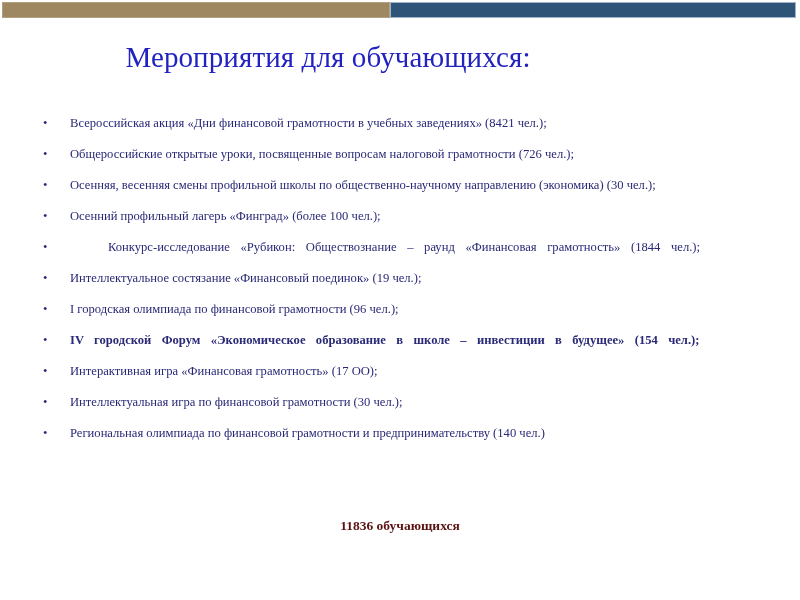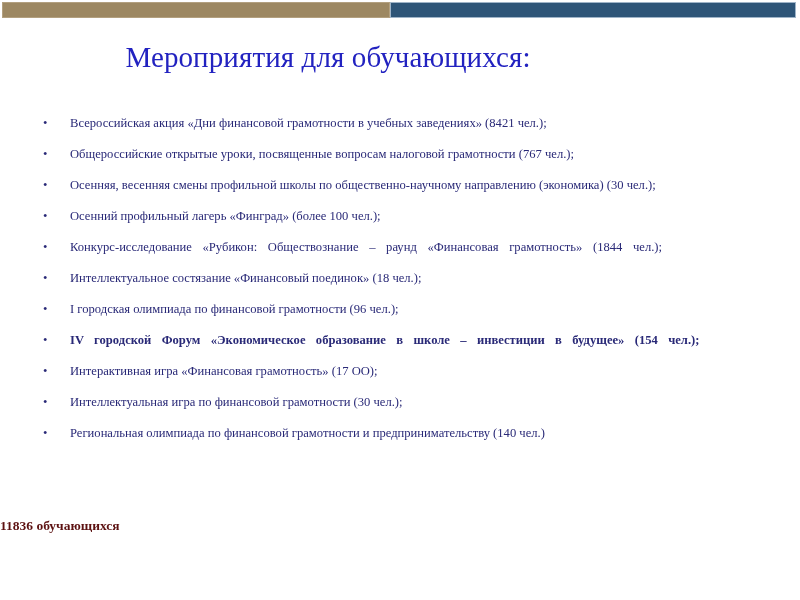--- a/index.html
+++ b/index.html
@@ -80,33 +80,34 @@
   }
   .bullet-item .txt {
     display: block;
   }
   .bullet-item.justified .txt {
     text-align: justify;
     text-align-last: left;
   }
   .bullet-item.wide-gap .txt {
     word-spacing: 7.5px;
+    margin-left: 38px;
   }
   .bullet-item.wide-gap2 .txt {
     word-spacing: 7.2px;
     font-weight: bold;
   }
 
   
   .footer-total {
     position: absolute;
     top: 518px;
     left: 0;
     width: 800px;
-    text-align: left;
+    text-align: center;
     color: #5c1111;
     font-weight: bold;
     font-size: 13.5px;
     font-family: "Liberation Serif", "DejaVu Serif", serif;
   }
 </style>
 </head>
 <body>
 
 <div class="top-banner">
@@ -118,41 +119,41 @@
 
 <div class="bullet-list">
 
   <div class="bullet-item">
     <span class="dot">•</span>
     <span class="txt">Всероссийская акция «Дни финансовой грамотности в учебных заведениях» (8421 чел.);</span>
   </div>
 
   <div class="bullet-item">
     <span class="dot">•</span>
-    <span class="txt">Общероссийские открытые уроки, посвященные вопросам налоговой грамотности (767 чел.);</span>
+    <span class="txt">Общероссийские открытые уроки, посвященные вопросам налоговой грамотности (726 чел.);</span>
   </div>
 
   <div class="bullet-item justified">
     <span class="dot">•</span>
     <span class="txt">Осенняя, весенняя смены профильной школы по общественно-научному направлению (экономика) (30 чел.);</span>
   </div>
 
   <div class="bullet-item">
     <span class="dot">•</span>
     <span class="txt">Осенний профильный лагерь «Финград» (более 100 чел.);</span>
   </div>
 
   <div class="bullet-item justified wide-gap">
     <span class="dot">•</span>
     <span class="txt">Конкурс-исследование «Рубикон: Обществознание – раунд «Финансовая грамотность» (1844 чел.);</span>
   </div>
 
   <div class="bullet-item">
     <span class="dot">•</span>
-    <span class="txt">Интеллектуальное состязание «Финансовый поединок»  (18 чел.);</span>
+    <span class="txt">Интеллектуальное состязание «Финансовый поединок»  (19 чел.);</span>
   </div>
 
   <div class="bullet-item">
     <span class="dot">•</span>
     <span class="txt">I городская олимпиада по финансовой грамотности (96 чел.);</span>
   </div>
 
   <div class="bullet-item justified wide-gap2">
     <span class="dot">•</span>
     <span class="txt">IV городской Форум «Экономическое образование в школе – инвестиции в будущее» (154 чел.);</span>

